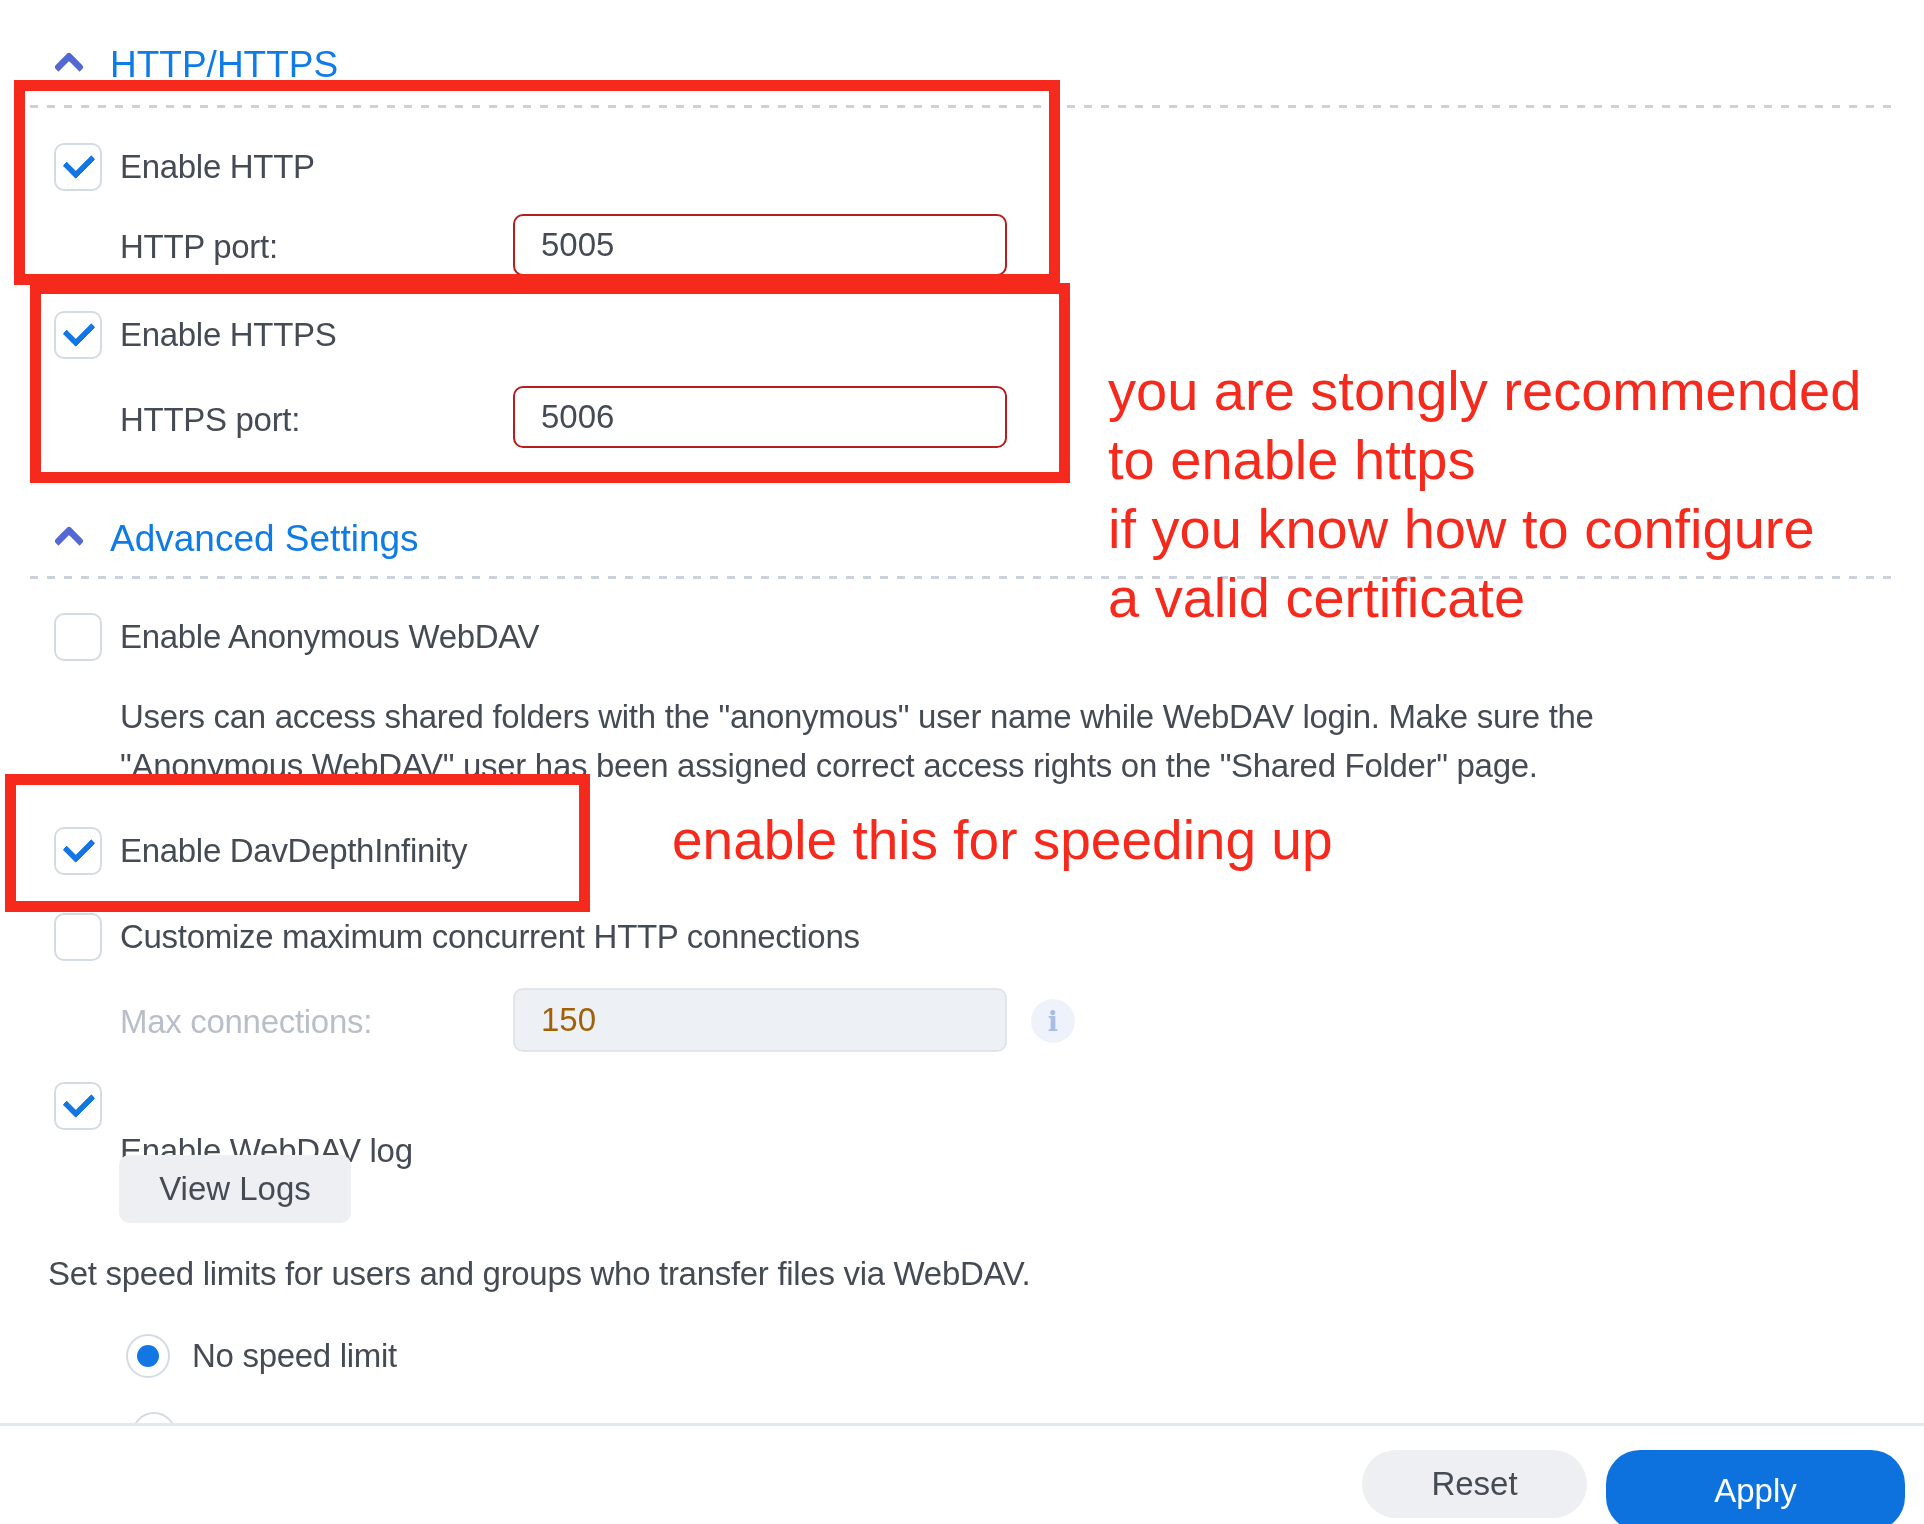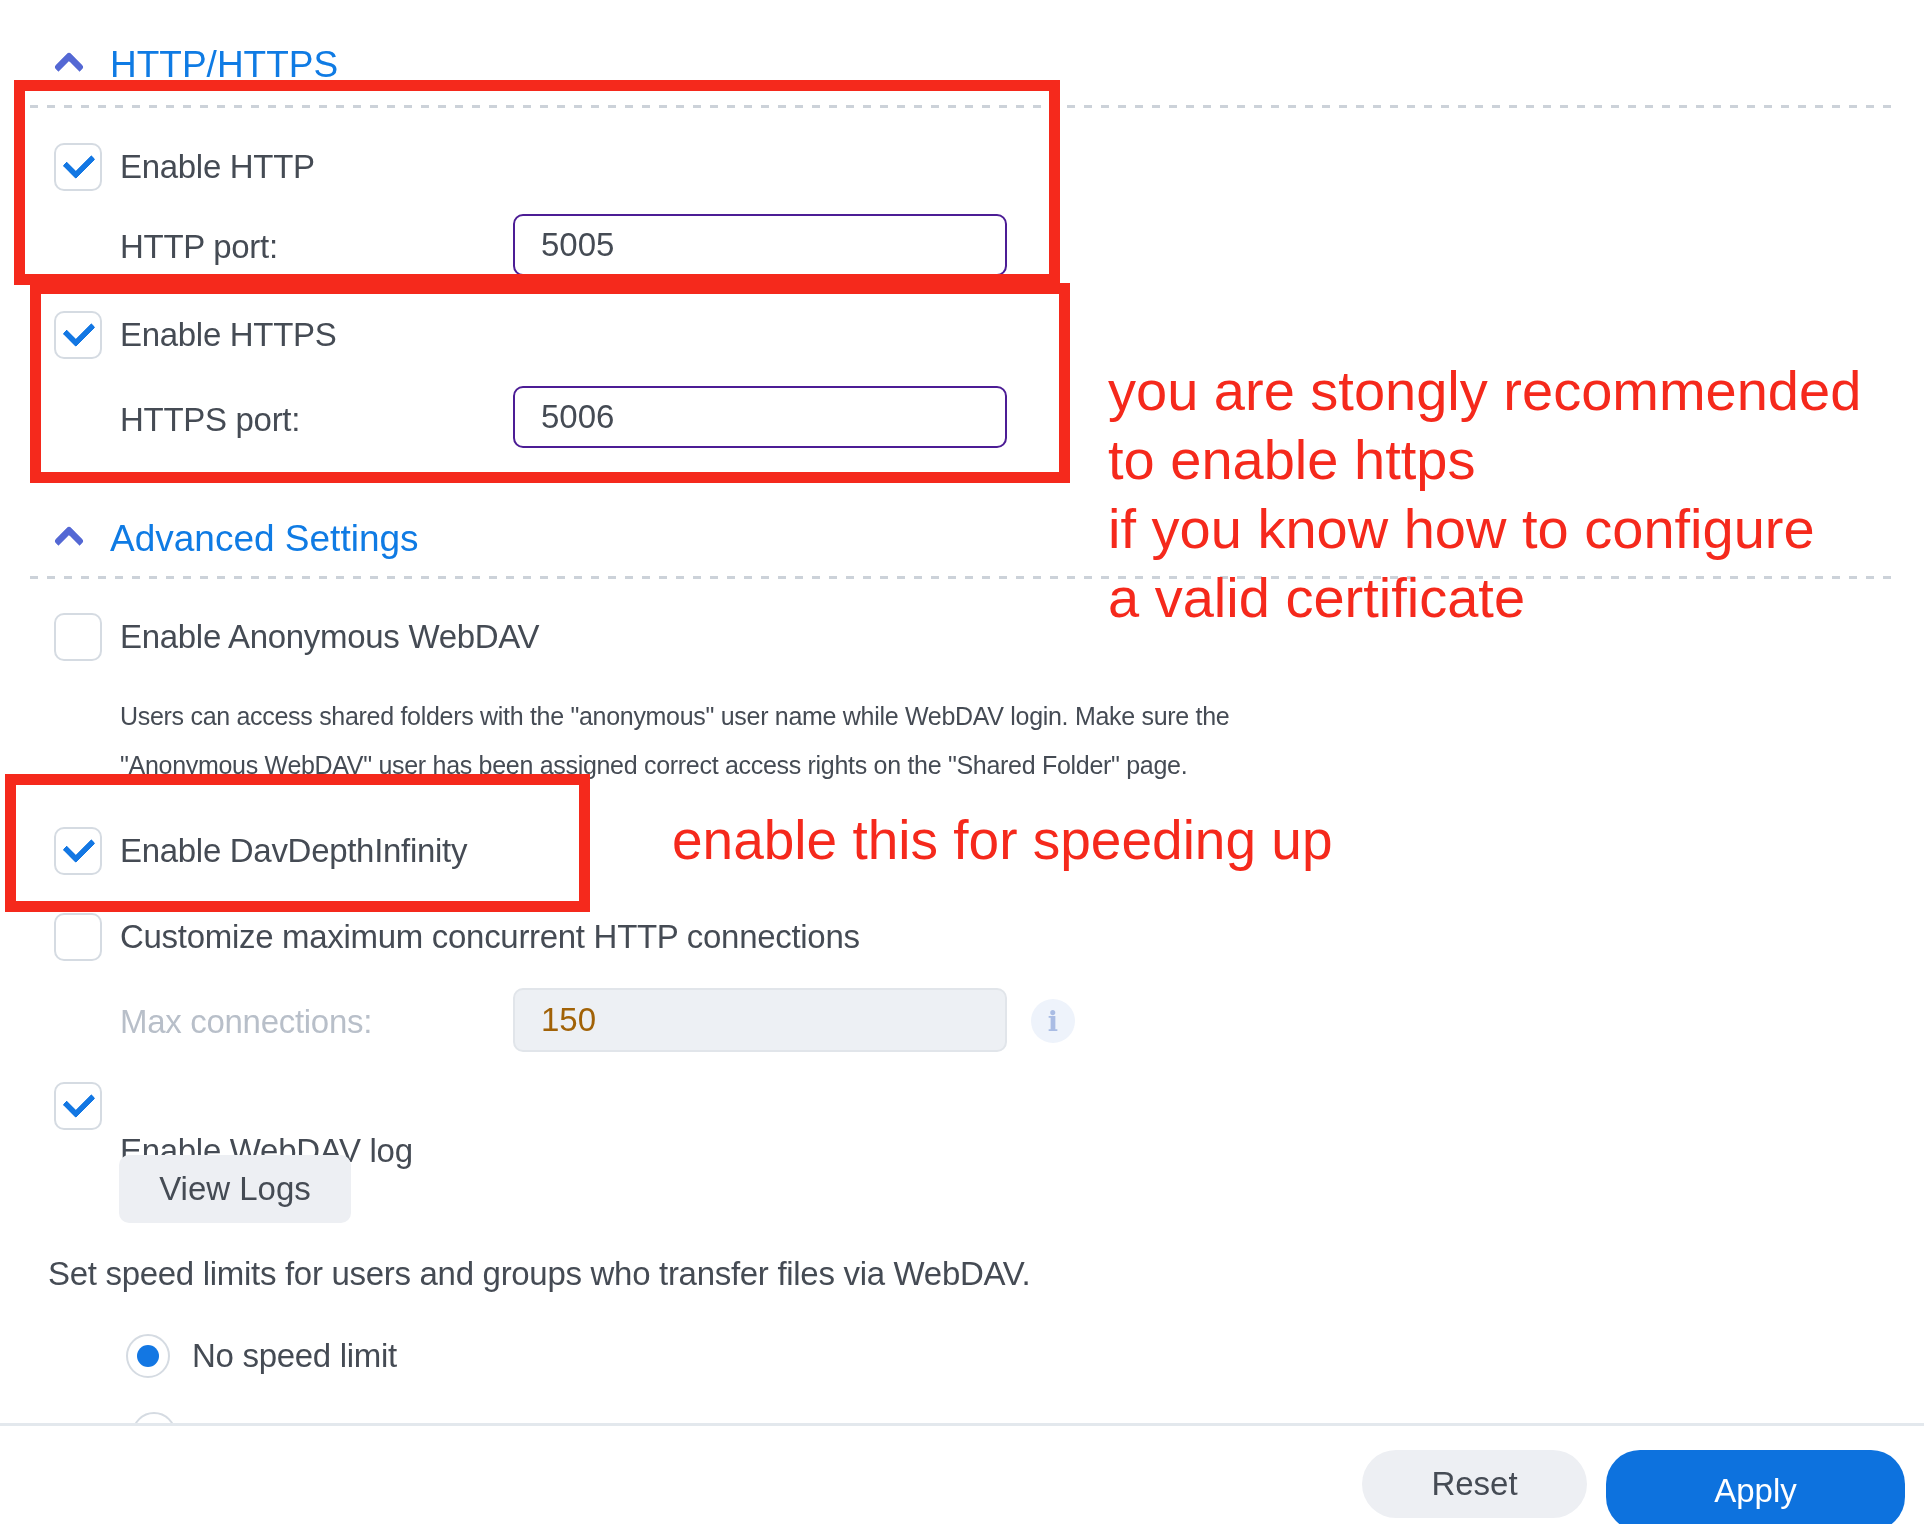--- a/index.html
+++ b/index.html
@@ -12,34 +12,34 @@
   .section-head{font-size:37px;color:#0f7be4;white-space:nowrap;}
   .chev{width:24px;height:24px;display:inline-block;}
   .chev::before{content:'';display:block;width:15px;height:15px;
     border-top:7px solid #5468d4;border-left:7px solid #5468d4;
     border-radius:4px;transform:rotate(45deg);margin:6px auto 0;}
   
   .dotline{height:3px;background-image:repeating-linear-gradient(90deg,#ccd2d9 0 8px,transparent 8px 17px);}
   
   .lbl{font-size:33px;line-height:48px;white-space:nowrap;letter-spacing:-0.3px;}
   .lbl.grey{color:#b8bfc9;}
-  .para{font-size:25px;line-height:49px;color:#454b54;white-space:nowrap;letter-spacing:-0.3px;}
+  .para{font-size:33px;line-height:49px;color:#454b54;white-space:nowrap;letter-spacing:-0.3px;}
   
   .cb{width:44px;height:44px;background:#fff;border:2px solid #d5dbe2;border-radius:10px;}
   .cb.checked{position:absolute;}
   .cb.checked::after{content:'';position:absolute;left:9px;top:8px;width:22px;height:13px;
     border-left:6px solid #1377e3;border-bottom:6px solid #1377e3;border-radius:2px;
     transform:rotate(-45deg);}
   
   .radio{width:40px;height:40px;background:#fff;border:2px solid #d5dbe2;border-radius:50%;}
   .radio.selected::after{content:'';position:absolute;left:9px;top:9px;width:22px;height:22px;
     border-radius:50%;background:#1377e3;}
   .radio.selected{position:absolute;}
   
-  .tin{width:464px;height:58px;border:2px solid #4c1d95;border-radius:10px;background:#fff;
+  .tin{width:464px;height:58px;border:2px solid #b91c1c;border-radius:10px;background:#fff;
     font-family:"Liberation Sans",sans-serif;font-size:33px;color:#454b54;padding:0 0 0 26px;outline:none;}
   .tin.disabled{background:#edf0f4;border-color:#e1e5ea;color:#a16207;}
   
   .btn{display:flex;align-items:center;justify-content:center;font-size:33px;cursor:pointer;
     font-family:"Liberation Sans",sans-serif;border:none;}
   .btn-grey{background:#edeff3;color:#454b54;}
   .btn-blue{background:#0d72de;color:#ffffff;}
   
   .redbox{border:11px solid #f5291c;z-index:5;pointer-events:none;}
   .rednote{color:#f5291c;font-size:56px;line-height:69px;white-space:nowrap;z-index:6;}

